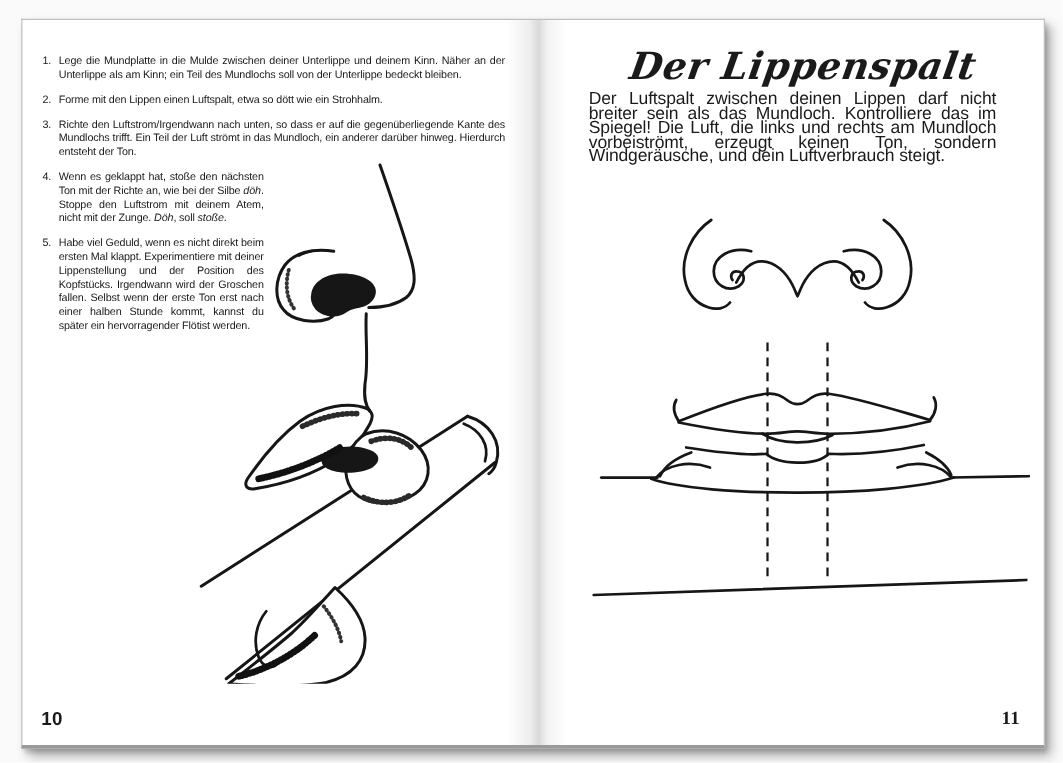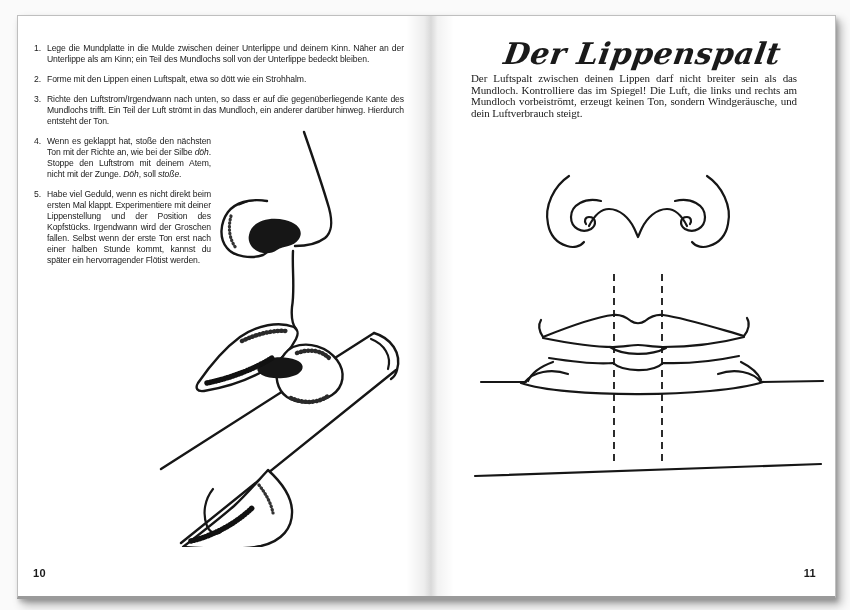--- a/index.html
+++ b/index.html
@@ -29,37 +29,36 @@
   
   .instructions{
     position:absolute;left:16px;top:27px;width:370px;
     font-size:8.6px;line-height:11px;letter-spacing:-0.1px;
   }
   .item{display:flex;margin-bottom:9px;}
   .item .num{width:13px;flex:0 0 13px;}
   .item .txt{flex:1;text-align:justify;}
   .item.narrow{width:177px;}
   .pageno{
-    position:absolute;top:551px;font-size:11px;font-weight:bold;letter-spacing:0.3px;
+    position:absolute;top:551px;font-size:15px;font-weight:bold;letter-spacing:0.3px;
   }
   .pageno.pl{left:15px;}
-  .pageno.pr{right:36px;}
+  .pageno.pr{right:36px;font-family:Liberation Serif, serif;}
 
   
   .rcol{position:absolute;left:17px;top:0;width:342px;}
   .rtitle{
     margin-top:22px;text-align:center;line-height:32px;
     font-family:"DejaVu Serif", serif;font-style:italic;font-weight:bold;
     font-size:30px;letter-spacing:0.5px;
   }
   .rtitle span{display:inline-block;transform:skewX(-9deg);}
   .intro{
-    margin:3px 16px 0 0;font-size:11px;line-height:11.5px;letter-spacing:-0.1px;
+    margin:3px 16px 0 0;font-size:14px;line-height:11.5px;letter-spacing:-0.1px;
     text-align:justify;
-    font-family:Liberation Serif, serif;
   }
   .illu-left{position:absolute;left:123px;top:101px;width:300px;height:430px;}
   .illu-right{position:absolute;left:19px;top:144px;width:360px;height:330px;}
   svg{display:block;width:100%;height:100%;}
   .ln{fill:none;stroke:#161616;stroke-width:2.4;stroke-linecap:round;stroke-linejoin:round;}
   .ln2{fill:none;stroke:#161616;stroke-width:2.2;stroke-linecap:round;stroke-linejoin:round;}
   .thin{stroke-width:1.2;}
   .wfill{fill:#ffffff;stroke:#161616;stroke-width:2.4;stroke-linejoin:round;}
   .dark{fill:#161616;stroke:none;}
   .stip{fill:none;stroke:#2a2a2a;stroke-width:4.5;stroke-dasharray:0.5 3.2;stroke-linecap:round;}

